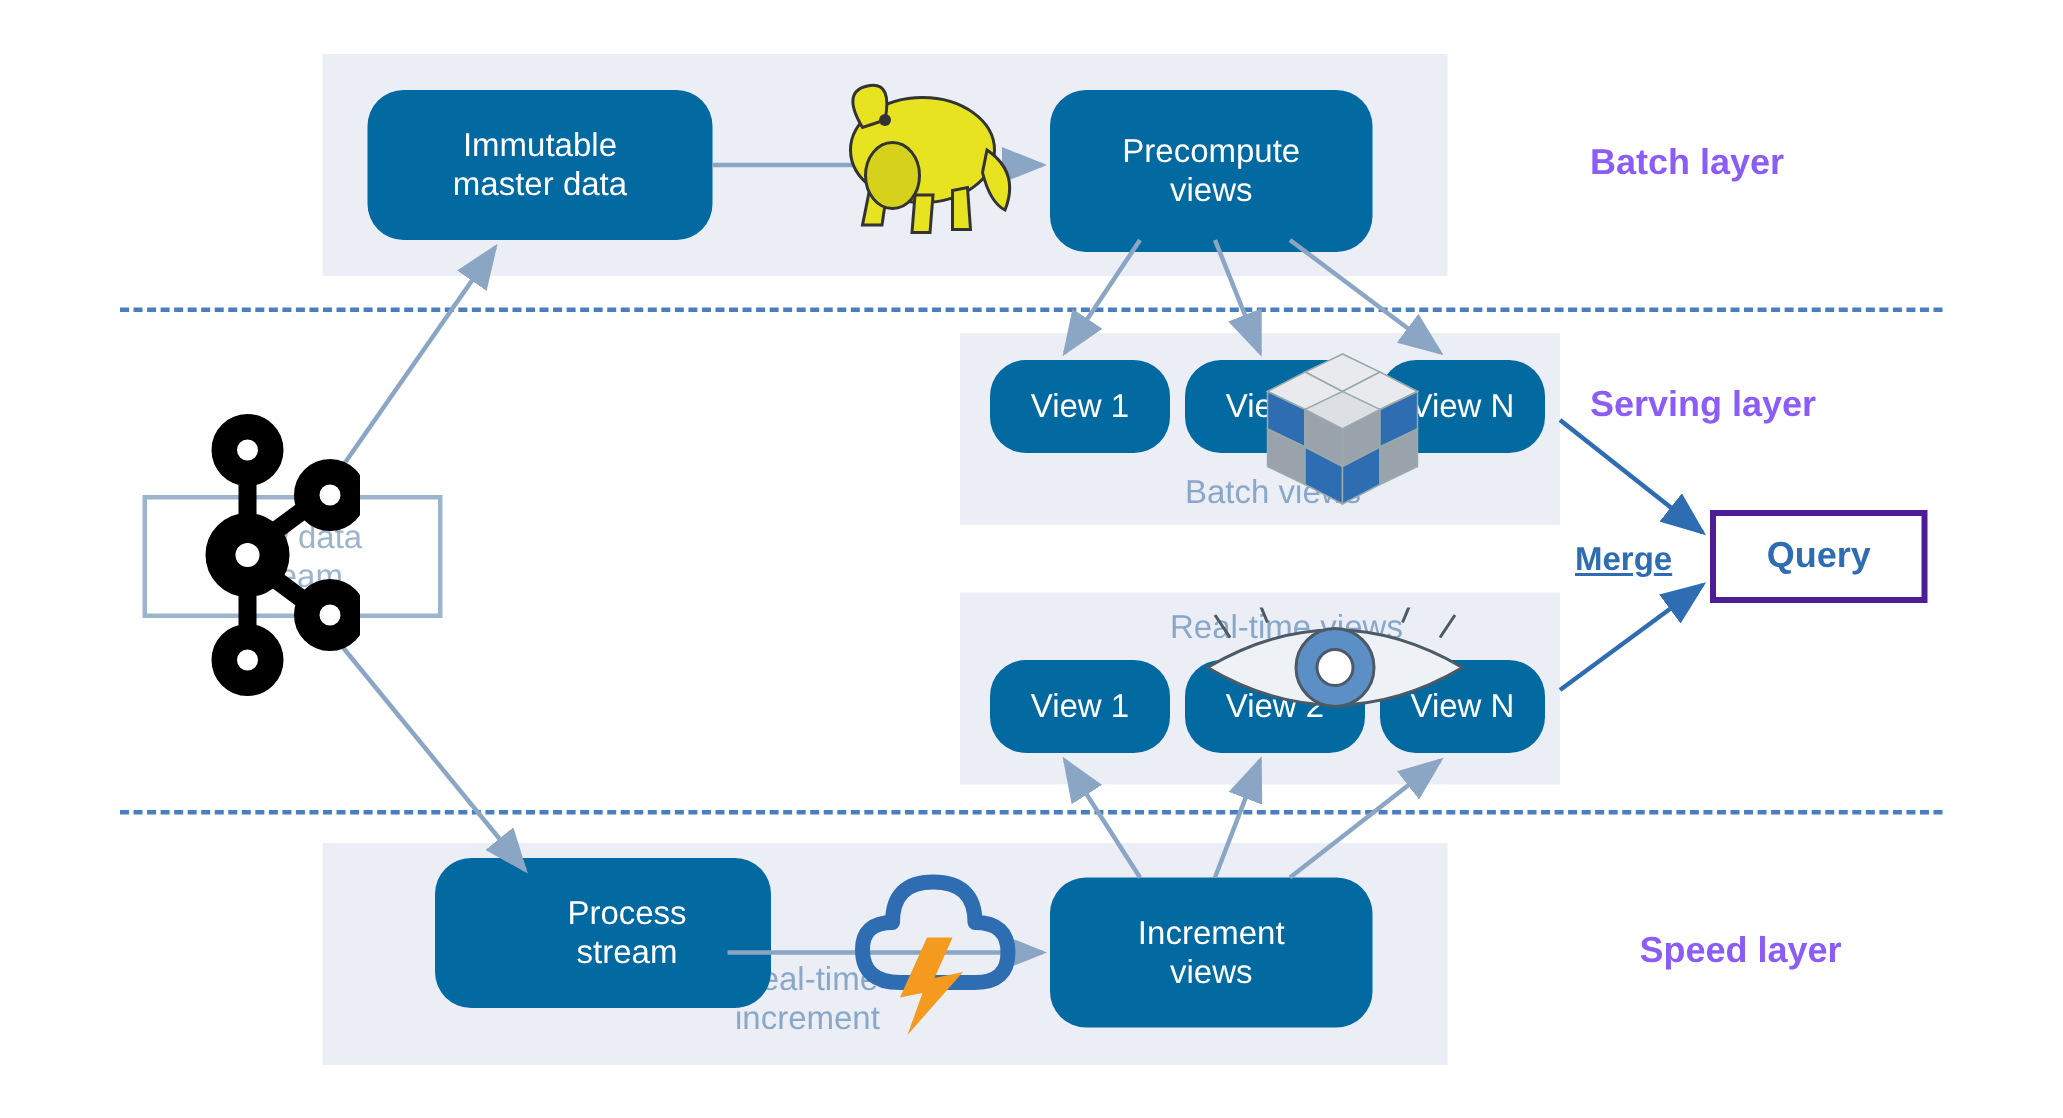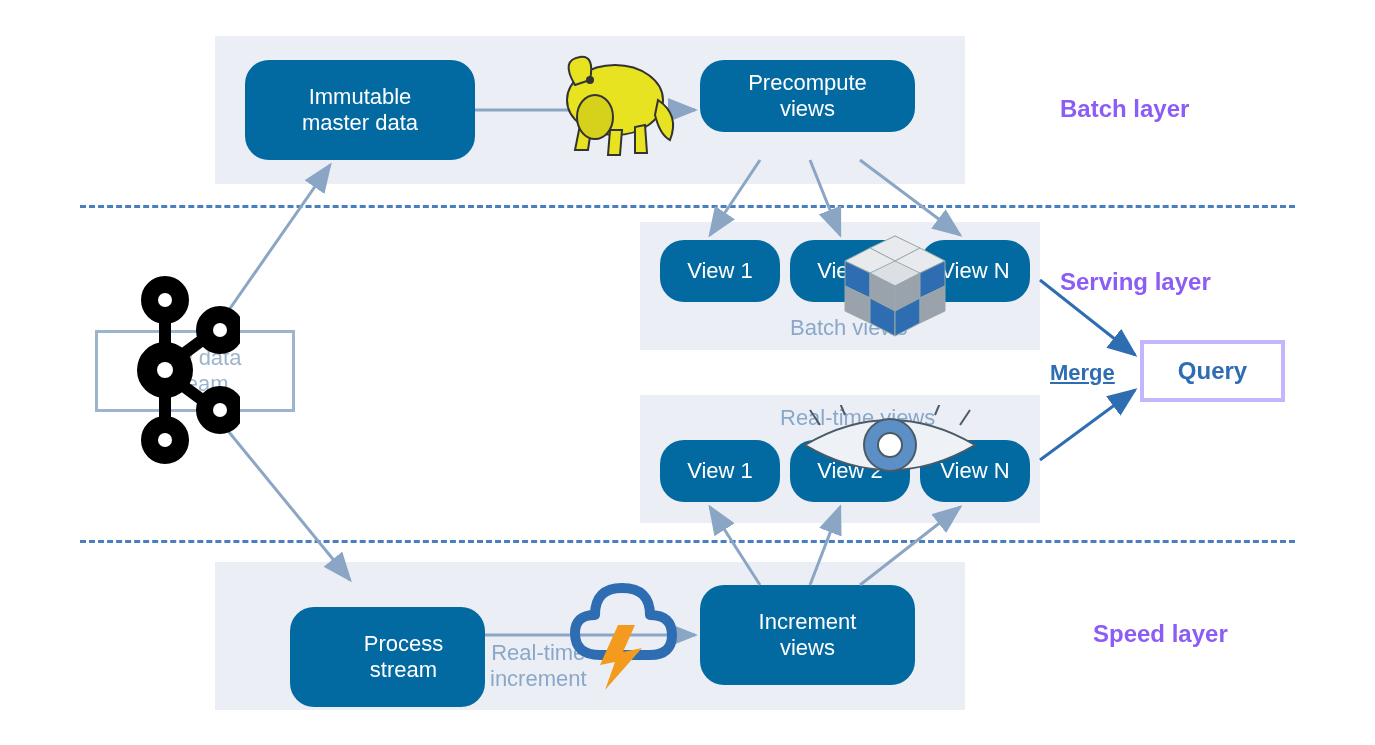--- a/index.html
+++ b/index.html
@@ -35,21 +35,21 @@
     color: #9db4cd;
     display: flex;
     align-items: center;
     justify-content: center;
     text-align: center;
     font-size: 22px;
     font-weight: 500;
   }
   .query-box {
     position: absolute;
-    border: 4px solid #c4b5fd;
+    border: 4px solid #4c1d95;
     background: #ffffff;
     color: #2f6db2;
     display: flex;
     align-items: center;
     justify-content: center;
     text-align: center;
     font-size: 24px;
     font-weight: 600;
   }
   .layer-label {
@@ -95,45 +95,45 @@
 <div class="divider" style="top:540px;"></div>
 
 <div class="bg-label" style="left:580px; top:64px;">Batch</div>
 <div class="bg-label" style="left:790px; top:315px;">Batch views</div>
 <div class="bg-label" style="left:780px; top:405px;">Real-time views</div>
 <div class="bg-label" style="left:490px; top:640px; white-space:pre-line;">Real-time
 increment</div>
 
 <div class="box" style="left:245px; top:60px; width:230px; height:100px; white-space:pre-line;">Immutable
 master data</div>
-<div class="box" style="left:700px; top:60px; width:215px; height:72px; white-space:pre-line;">Precompute
+<div class="box" style="left:700px; top:60px; width:215px; height:108px; white-space:pre-line;">Precompute
 views</div>
 
 <div class="box" style="left:660px; top:240px; width:120px; height:62px;">View 1</div>
 <div class="box" style="left:790px; top:240px; width:120px; height:62px;">View 2</div>
 <div class="box" style="left:920px; top:240px; width:110px; height:62px;">View N</div>
 
 <div class="box" style="left:660px; top:440px; width:120px; height:62px;">View 1</div>
 <div class="box" style="left:790px; top:440px; width:120px; height:62px;">View 2</div>
 <div class="box" style="left:920px; top:440px; width:110px; height:62px;">View N</div>
 
-<div class="box" style="left:290px; top:607px; width:195px; height:100px; white-space:pre-line;padding-left:32px;">Process
+<div class="box" style="left:290px; top:572px; width:224px; height:100px; white-space:pre-line;padding-left:32px;">Process
 stream</div>
 <div class="box" style="left:700px; top:585px; width:215px; height:100px; white-space:pre-line;">Increment
 views</div>
 
 <div class="box-outline" style="left:95px; top:330px; width:200px; height:82px; white-space:pre-line;">New data
 stream</div>
 
 <div class="query-box" style="left:1140px; top:340px; width:145px; height:62px;">Query</div>
 
 <div class="merge-label" style="left:1050px; top:360px;text-decoration:underline;">Merge</div>
 
 <div class="layer-label" style="left:1060px; top:95px;">Batch layer</div>
-<div class="layer-label" style="left:1060px; top:268px;">Serving layer</div>
+<div class="layer-label" style="left:1060px; top:256px;">Serving layer</div>
 <div class="layer-label" style="left:1060px; top:620px;margin-left:33px;">Speed layer</div>
 
 <svg width="1375" height="745" style="position:absolute;left:0;top:0;pointer-events:none;">
   <defs>
     <marker id="arrowhead-light" markerWidth="10" markerHeight="8" refX="9" refY="4" orient="auto">
       <polygon points="0 0, 10 4, 0 8" fill="#8ba6c5"></polygon>
     </marker>
     <marker id="arrowhead-dark" markerWidth="10" markerHeight="8" refX="9" refY="4" orient="auto">
       <polygon points="0 0, 10 4, 0 8" fill="#2f6db2"></polygon>
     </marker>

